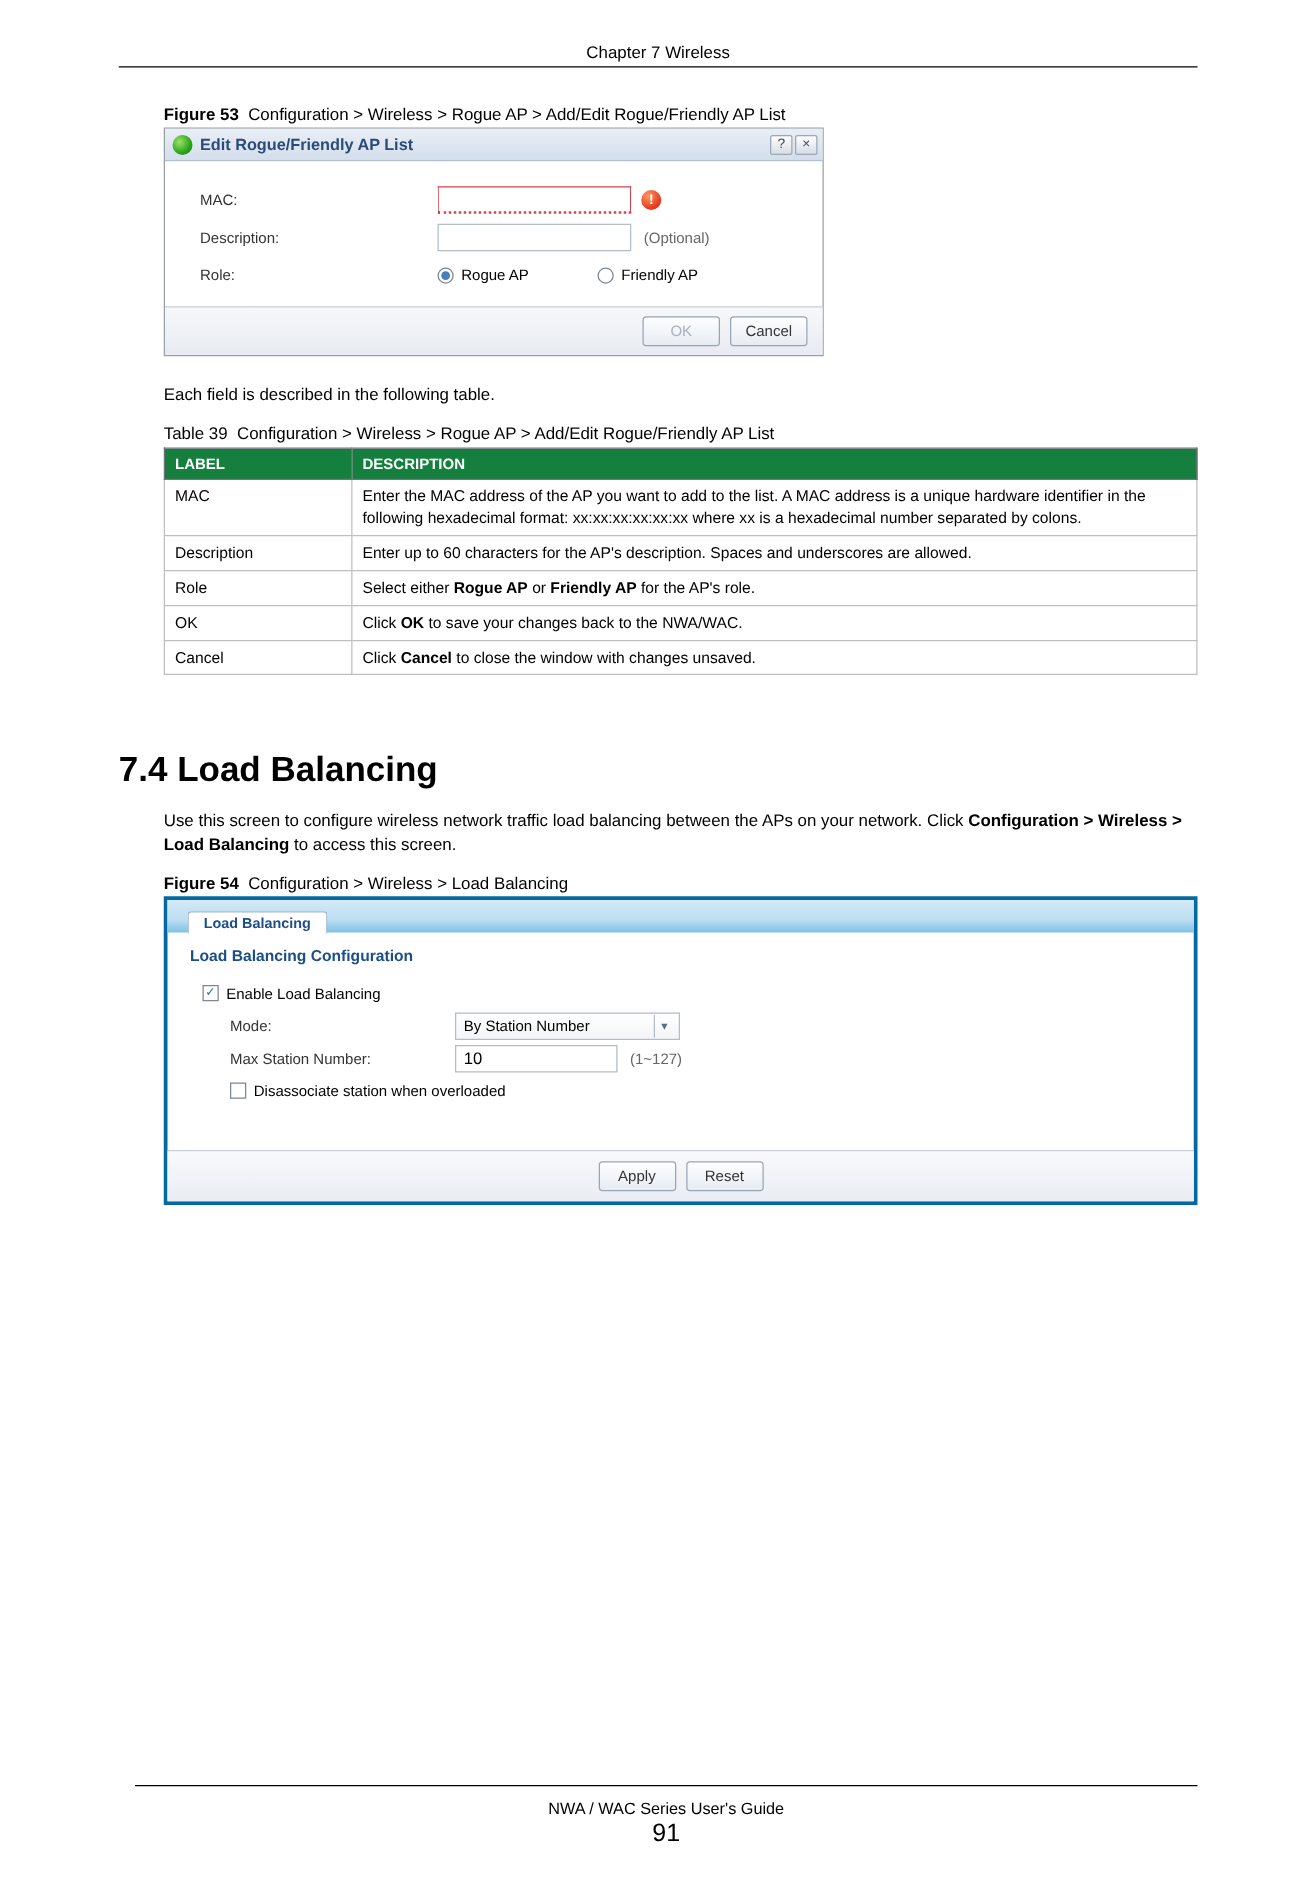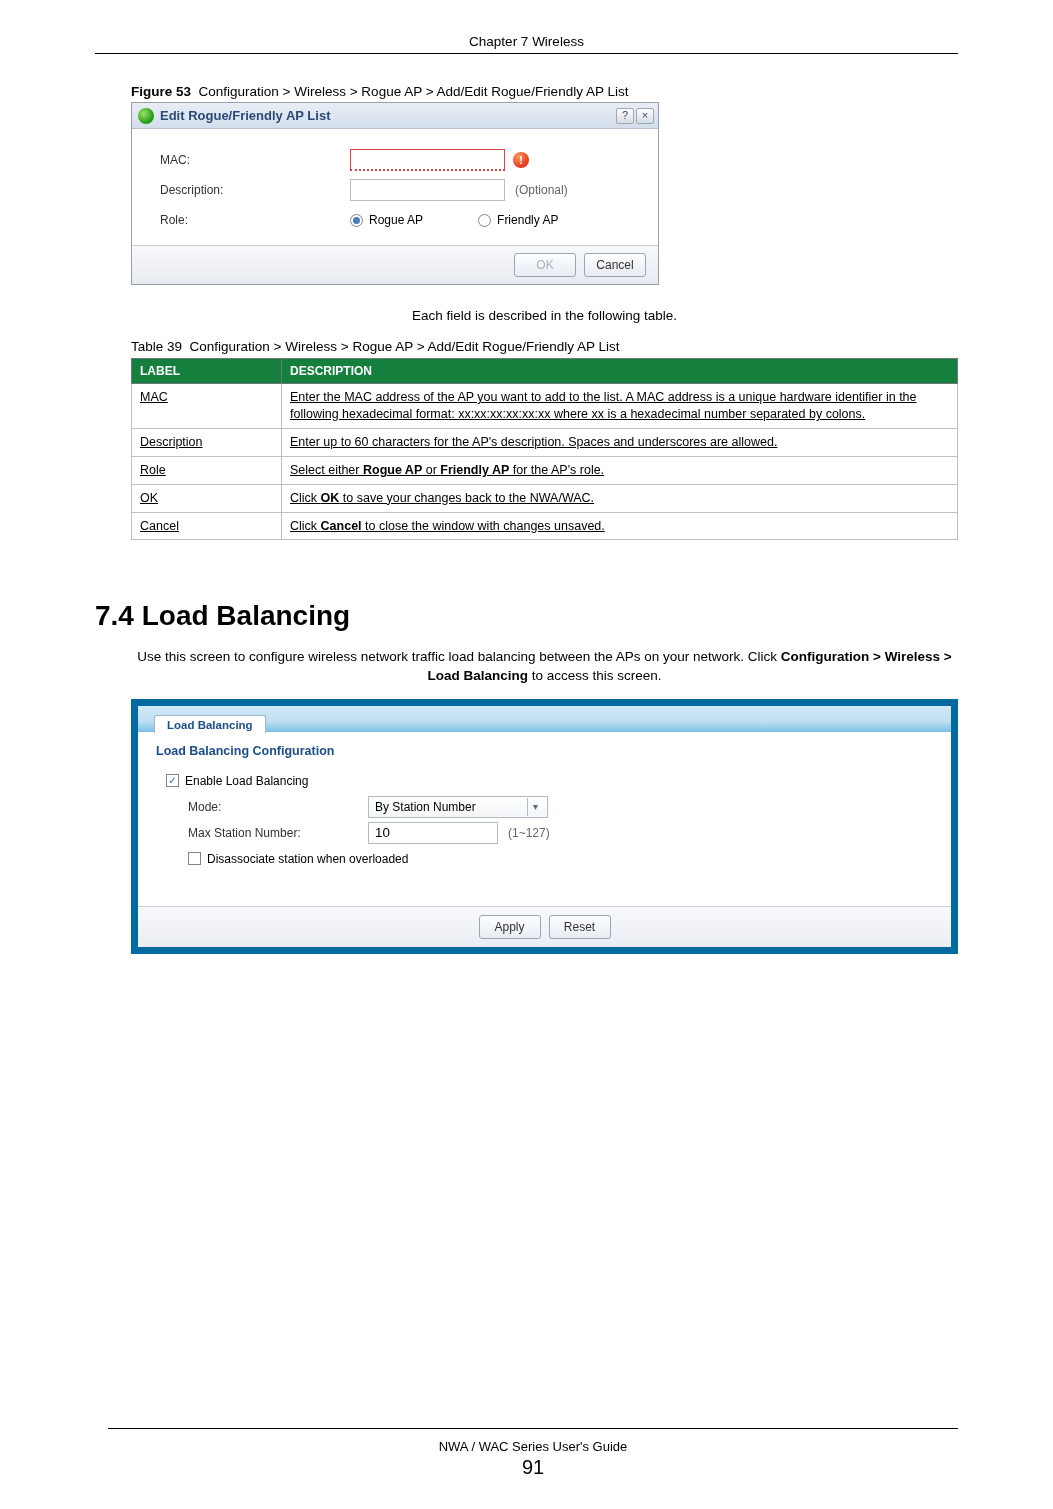--- a/index.html
+++ b/index.html
@@ -139,53 +139,52 @@
     height: 24px;
     border: 1px solid #9aa5b2;
     border-radius: 3px;
     background: linear-gradient(#fdfefe,#e7ecf3);
     font-size: 12px;
     color: #333;
     display: flex; align-items: center; justify-content: center;
     padding: 0 10px;
   }
   .d-btn.disabled { color: #a9b0b9; }
-  .para { font-size: 13.5px; margin: 22px 0 14px 0; line-height: 1.35; text-align: center; }
+  .para { font-size: 13.5px; margin: 22px 0 14px 0; line-height: 1.35; }
   .tbl-caption { font-size: 13.5px; margin-bottom: 4px; }
   table.desc {
     width: 100%;
     border-collapse: collapse;
     font-size: 12.5px;
   }
   table.desc th {
     background: #15803d;
     color: #fff;
     text-align: left;
     font-weight: bold;
     font-size: 12px;
     padding: 5px 8px;
     border: 1px solid #6f757d;
   }
   table.desc td {
     border: 1px solid #bdbfc3;
     padding: 5px 8px;
     vertical-align: top;
     line-height: 1.35;
-    text-decoration: underline;
   }
   table.desc th.col1, table.desc td.col1 { width: 150px; }
   .section-num-head {
     font-weight: bold;
     font-size: 28px;
     margin: 60px 0 16px -36px;
   }
   .bold { font-weight: bold; }
   .lb-panel {
     width: 100%;
-    border: 7px solid #0369a1;
+    border: 3px solid #0369a1;
     background: #fff;
     font-family: Arial, sans-serif;
     font-size: 12px;
   }
   .lb-tab-row {
     height: 26px;
     background: linear-gradient(#d3e9f6,#bddff2 60%,#7cc1e7);
     display: flex; align-items: flex-end;
     padding-left: 16px;
   }
@@ -347,20 +346,23 @@
         </tr>
       </tbody>
     </table>
 
     <h2 class="section-num-head">7.4  Load Balancing</h2>
 
     <p class="para" style="margin-top:0;">
       <span>Use this screen to configure wireless network traffic load balancing between the APs on your network. Click </span><span class="bold">Configuration &gt; Wireless &gt; Load Balancing</span><span> to access this screen.</span>
     </p>
 
+    <p class="fig-caption">
+      <span class="fig-label">Figure 54</span>&nbsp;&nbsp;<span>Configuration &gt; Wireless &gt; Load Balancing</span>
+    </p>
 
     <div class="lb-panel">
       <div class="lb-tab-row">
         <div class="lb-tab">Load Balancing</div>
       </div>
       <div class="lb-body">
         <div class="lb-section-title">Load Balancing Configuration</div>
         <div class="lb-row">
           <span class="cb checked"></span>
           <span>Enable Load Balancing</span>

